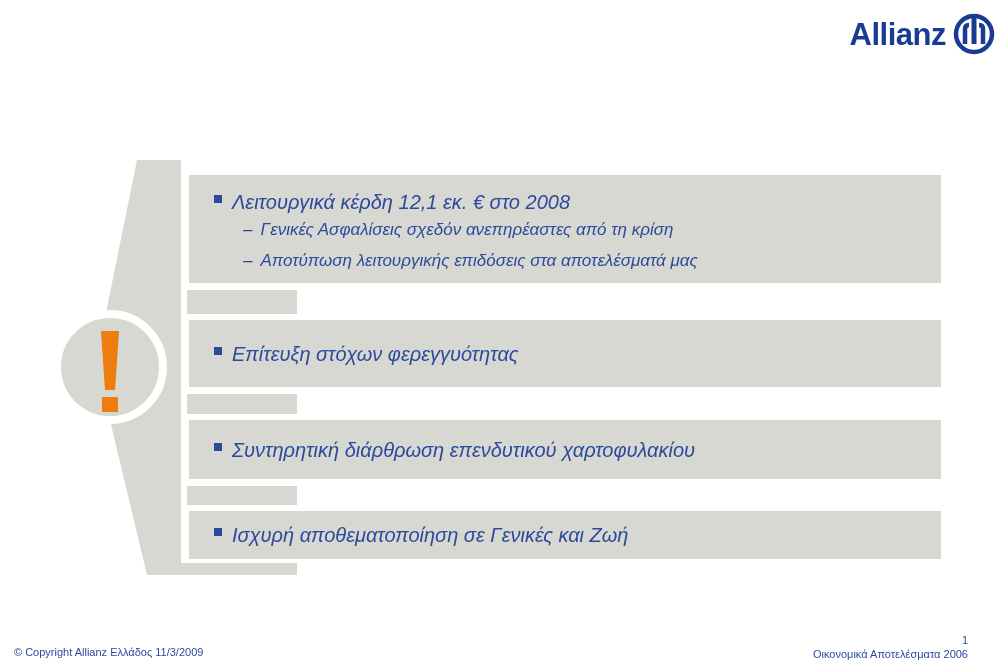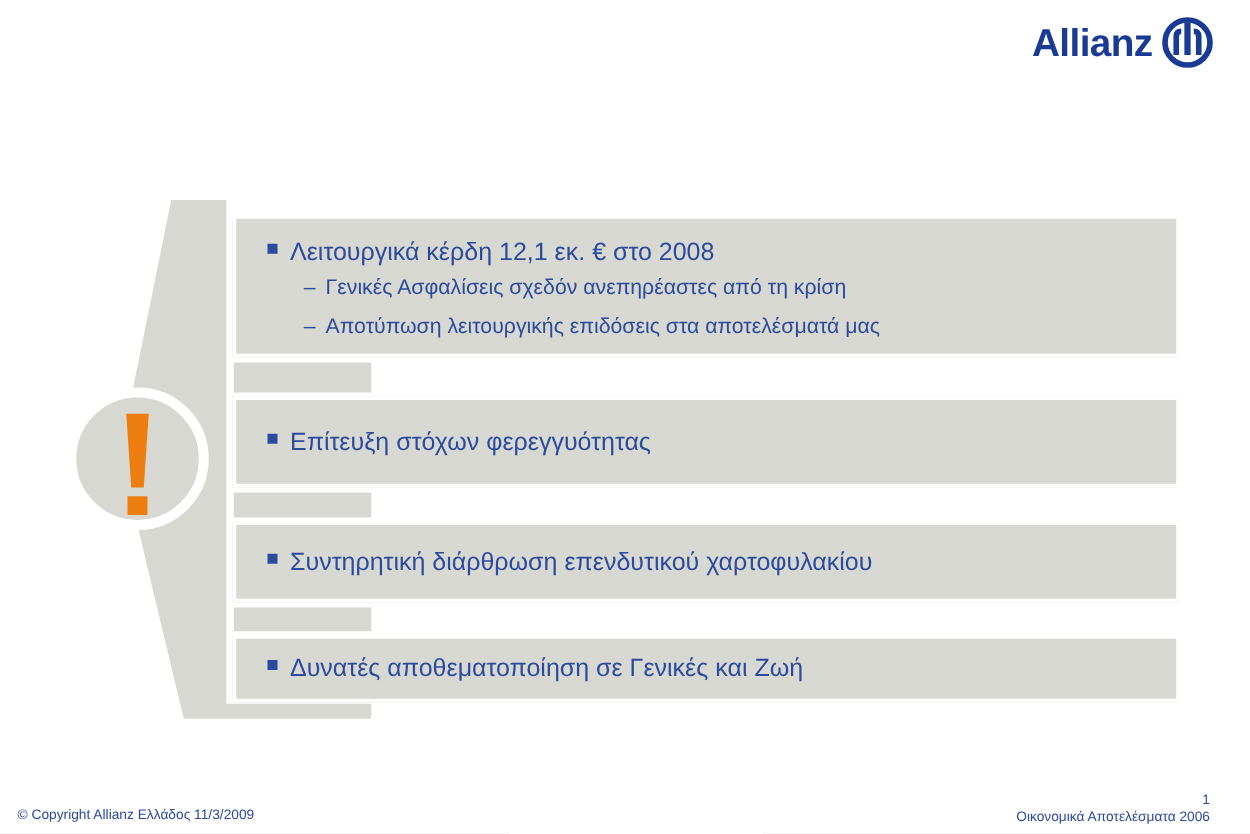--- a/index.html
+++ b/index.html
@@ -12,37 +12,38 @@
   *{box-sizing:border-box;margin:0;padding:0;}
   html,body{background:#e8e8e8;}
   body{font-family:"Liberation Sans",sans-serif;}
   .slide{
     position:relative;width:1000px;height:667px;background:#ffffff;
     overflow:hidden;margin:0 auto;
   }
   
   .deco{position:absolute;left:0;top:0;width:1000px;height:667px;pointer-events:none;}
   
-  .logo{position:absolute;top:12px;right:28px;display:flex;align-items:center;gap:6px;justify-content:center;}
+  .logo{position:absolute;top:12px;right:4px;display:flex;align-items:center;gap:6px;justify-content:center;}
   .logo-text{
     font-size:31px;font-weight:bold;color:var(--logo-blue);
     letter-spacing:-0.5px;line-height:1;
   }
   .logo-mark{display:block;}
   
   .title{
     position:absolute;left:57px;top:64px;width:520px;
     font-size:24px;font-weight:normal;color:var(--title-blue);
     line-height:34px;letter-spacing:0.2px;
   }
   
   .box{
     position:absolute;left:186px;width:758px;
     background:var(--gray);border:3px solid #ffffff;
     color:var(--body-blue);
+    font-style:italic;
   }
   .box1{top:172px;height:114px;padding:15px 10px 0 25px;}
   .box2{top:317px;height:73px;display:flex;align-items:center;padding-left:25px;}
   .box3{top:417px;height:65px;display:flex;align-items:center;padding-left:25px;}
   .box4{top:508px;height:54px;display:flex;align-items:center;padding-left:25px;}
   .main-line{display:flex;align-items:baseline;font-size:20px;line-height:24px;}
   .sq{
     width:8px;height:8px;background:var(--body-blue);
     flex:0 0 8px;margin-right:10px;position:relative;top:-3px;align-self:center;
   }
@@ -117,21 +118,21 @@
   <div class="box box2">
     <div class="main-line">
       <span class="sq"></span>
       <span>Επίτευξη στόχων φερεγγυότητας</span>
     </div>
   </div>
 
   <div class="box box4">
     <div class="main-line">
       <span class="sq"></span>
-      <span>Δυνατές αποθεματοποίηση σε Γενικές και Ζωή</span>
+      <span>Ισχυρή αποθεματοποίηση σε Γενικές και Ζωή</span>
     </div>
   </div>
 
   <div class="footer-left">© Copyright  Allianz Ελλάδος 11/3/2009</div>
   <div class="footer-right">
     <div>1</div>
     <div>Οικονομικά Αποτελέσματα 2006</div>
   </div>
 
 </div>

